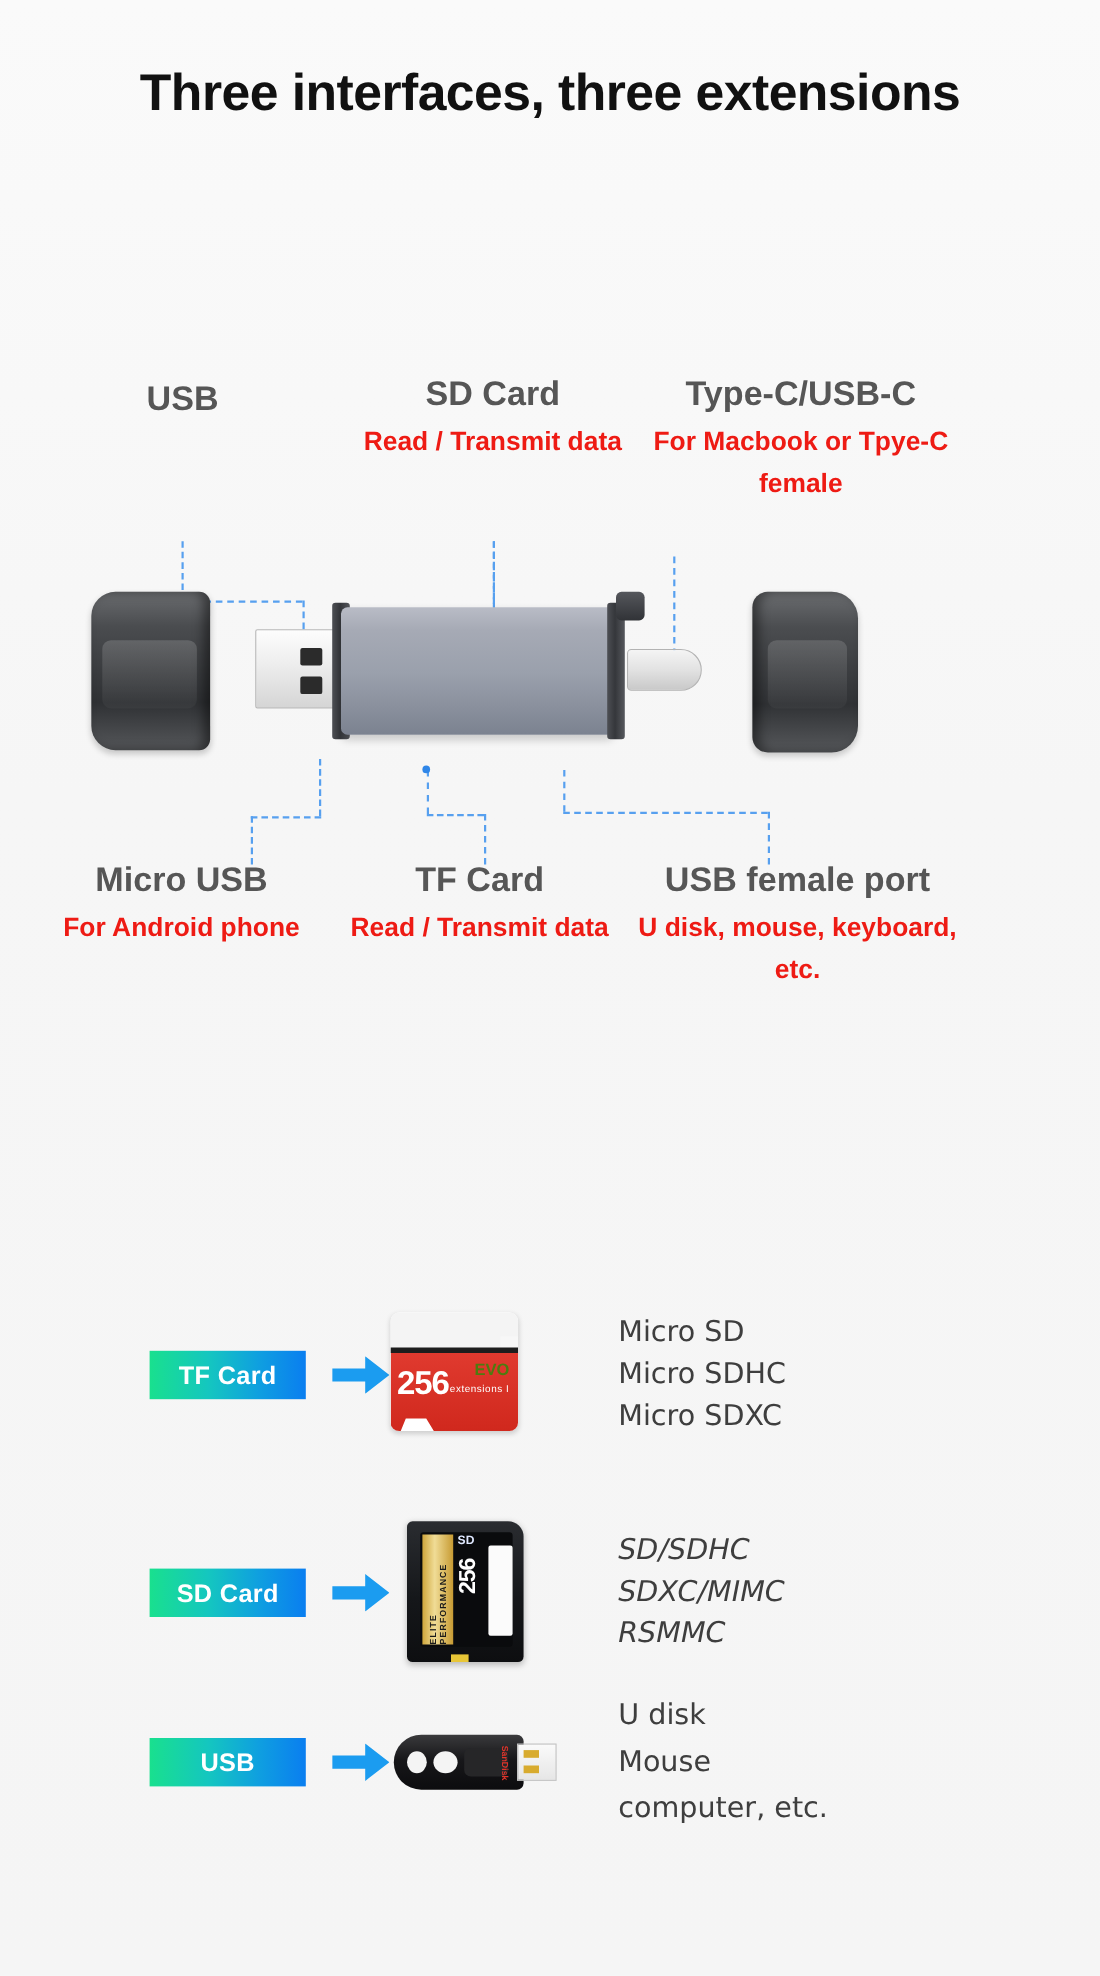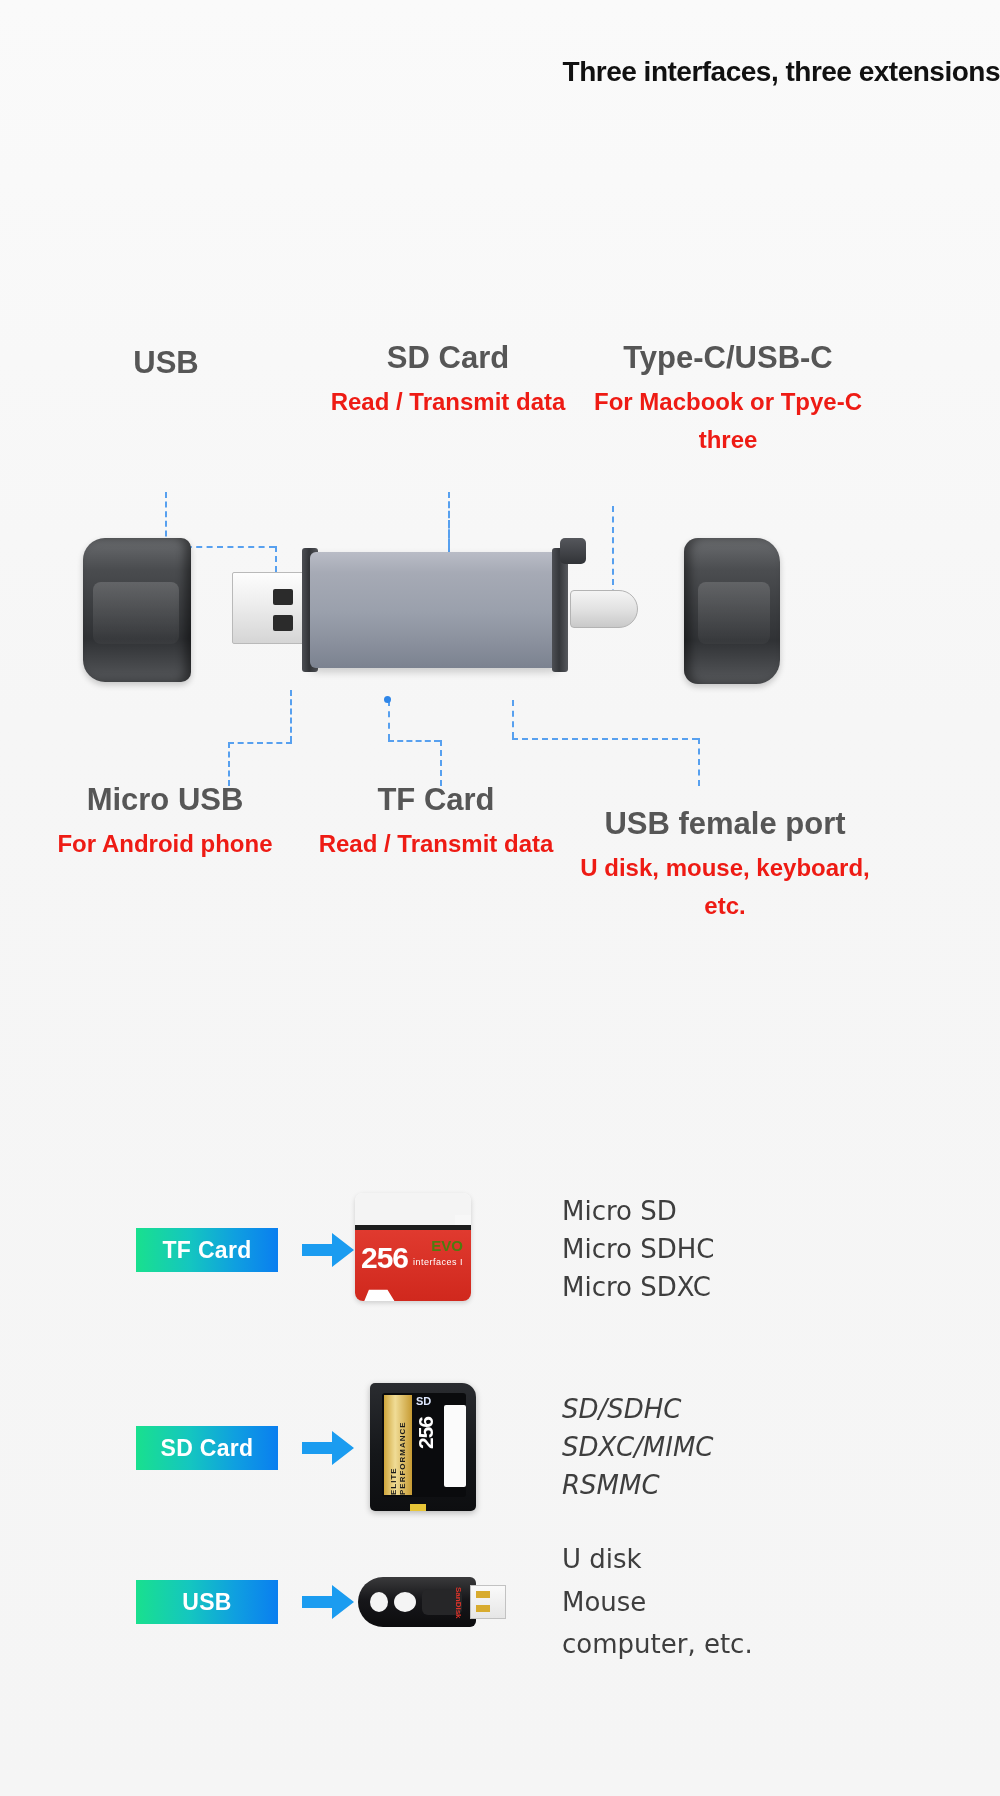--- a/index.html
+++ b/index.html
@@ -19,22 +19,22 @@
     width: 1000px;
     height: 1796px;
     background: linear-gradient(180deg, #fafafa 0%, #f6f6f6 40%, #f5f5f5 100%);
   }
 
   
   .headline {
     position: absolute;
     top: 56px;
     left: 0; right: 0;
-    text-align: right;
-    font-size: 28px;
+    text-align: center;
+    font-size: 47px;
     font-weight: bold;
     color: #111111;
     letter-spacing: -0.5px;
   }
 
   .badge-6in1 {
     position: absolute;
     top: 128px;
     left: 50%;
     transform: translateX(-50%);
@@ -67,21 +67,21 @@
     line-height: 1.6;
     margin-top: 6px;
   }
 
   .c-usb       { top: 345px; left: 48px;  width: 236px; }
   .c-sd        { top: 340px; left: 322px; width: 252px; }
   .c-typec     { top: 340px; left: 580px; width: 296px; }
 
   .c-microusb  { top: 782px; left: 30px;  width: 270px; }
   .c-tf        { top: 782px; left: 318px; width: 236px; }
-  .c-usbfemale { top: 782px; left: 560px; width: 330px; margin-top: 24px; }
+  .c-usbfemale { top: 782px; left: 560px; width: 330px; }
 
   
   .lead {
     position: absolute;
     border-color: #57a0ef;
   }
   .lead.v { border-left: 2px dashed #57a0ef; width: 0; }
   .lead.h { border-top: 2px dashed #57a0ef; height: 0; }
   .dot {
     position: absolute;
@@ -352,21 +352,21 @@
 
   <div class="callout c-sd">
     <div class="title">SD Card</div>
     <div class="desc">Read / Transmit
 data</div>
   </div>
 
   <div class="callout c-typec">
     <div class="title">Type-C/USB-C</div>
     <div class="desc">For Macbook or
-Tpye-C three</div>
+Tpye-C female</div>
   </div>
 
   <div class="lead v" style="left:165px; top:492px; height:54px;"></div>
   <div class="lead h" style="left:165px; top:546px; width:110px;"></div>
   <div class="lead v" style="left:275px; top:546px; height:76px;"></div>
   <div class="dot" style="left:271px; top:618px;"></div>
 
   <div class="lead v" style="left:448px; top:492px; height:62px;"></div>
   <div class="lead h" style="left:448px; top:554px; width:0px;"></div>
   <div class="lead v" style="left:448px; top:492px; height:118px;"></div>
@@ -432,21 +432,21 @@
       </svg>
 
       <div class="card-art" style="top:18px;">
         <div class="msd">
           <div class="top-white"></div>
           <div class="notch"></div>
           <div class="blackline"></div>
           <div class="redbody"></div>
           <div class="num">256</div>
           <div class="evo">EVO</div>
-          <div class="sub">interfaces I</div>
+          <div class="sub">extensions I</div>
         </div>
       </div>
 
       <div class="compat-text" style="white-space:pre-line;">Micro SD
 Micro SDHC
 Micro SDXC</div>
     </div>
 
     <div class="compat-row" style="margin-top:48px;">
       <div class="type-badge">SD Card</div>

